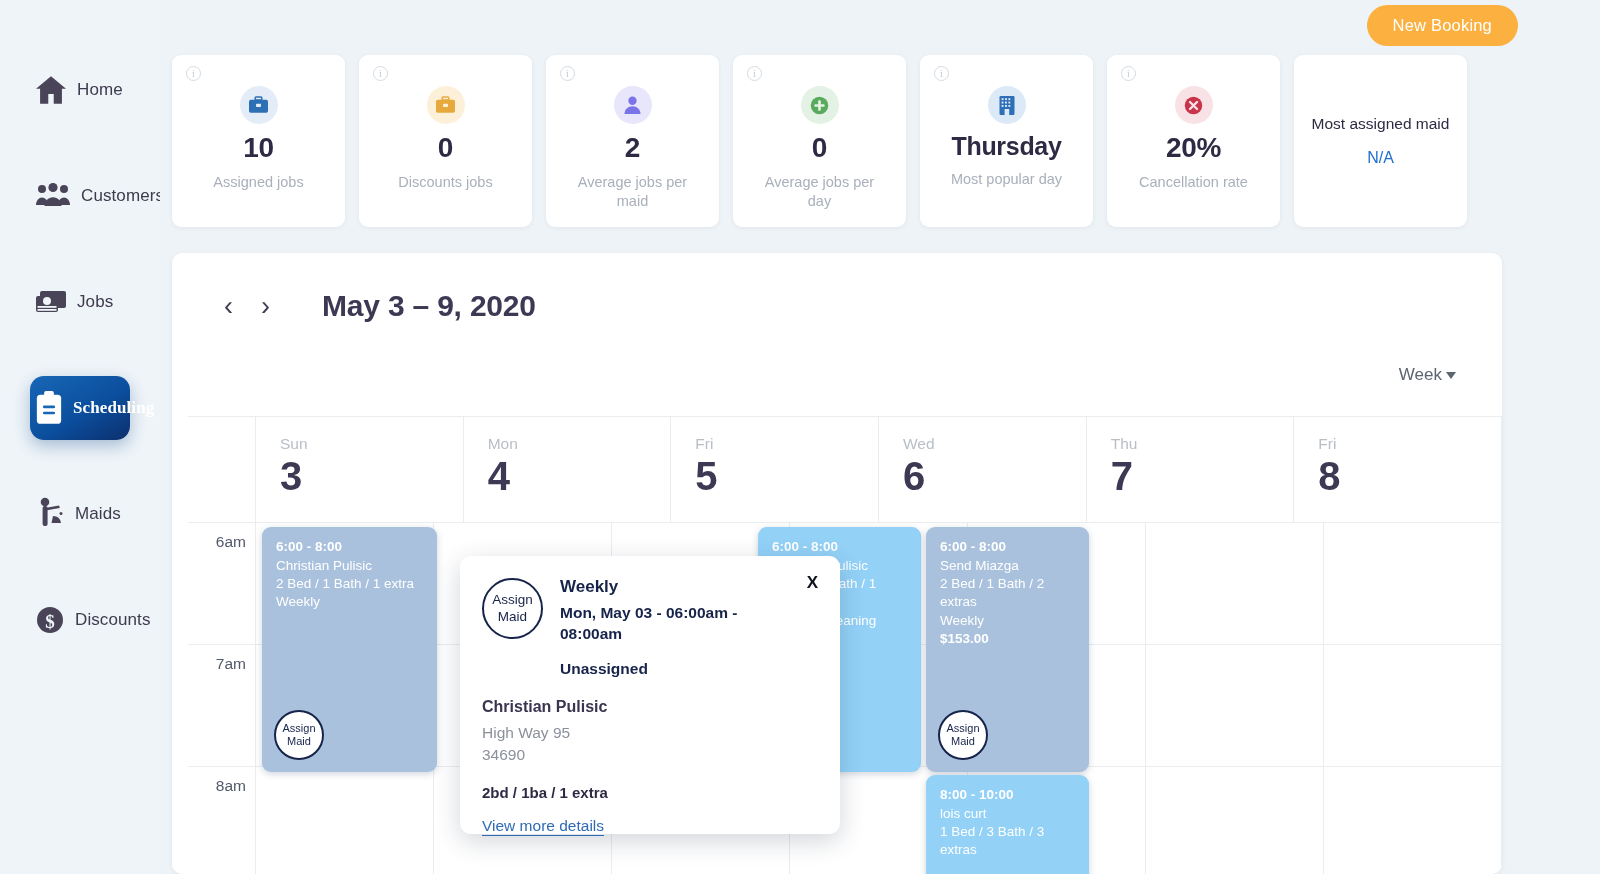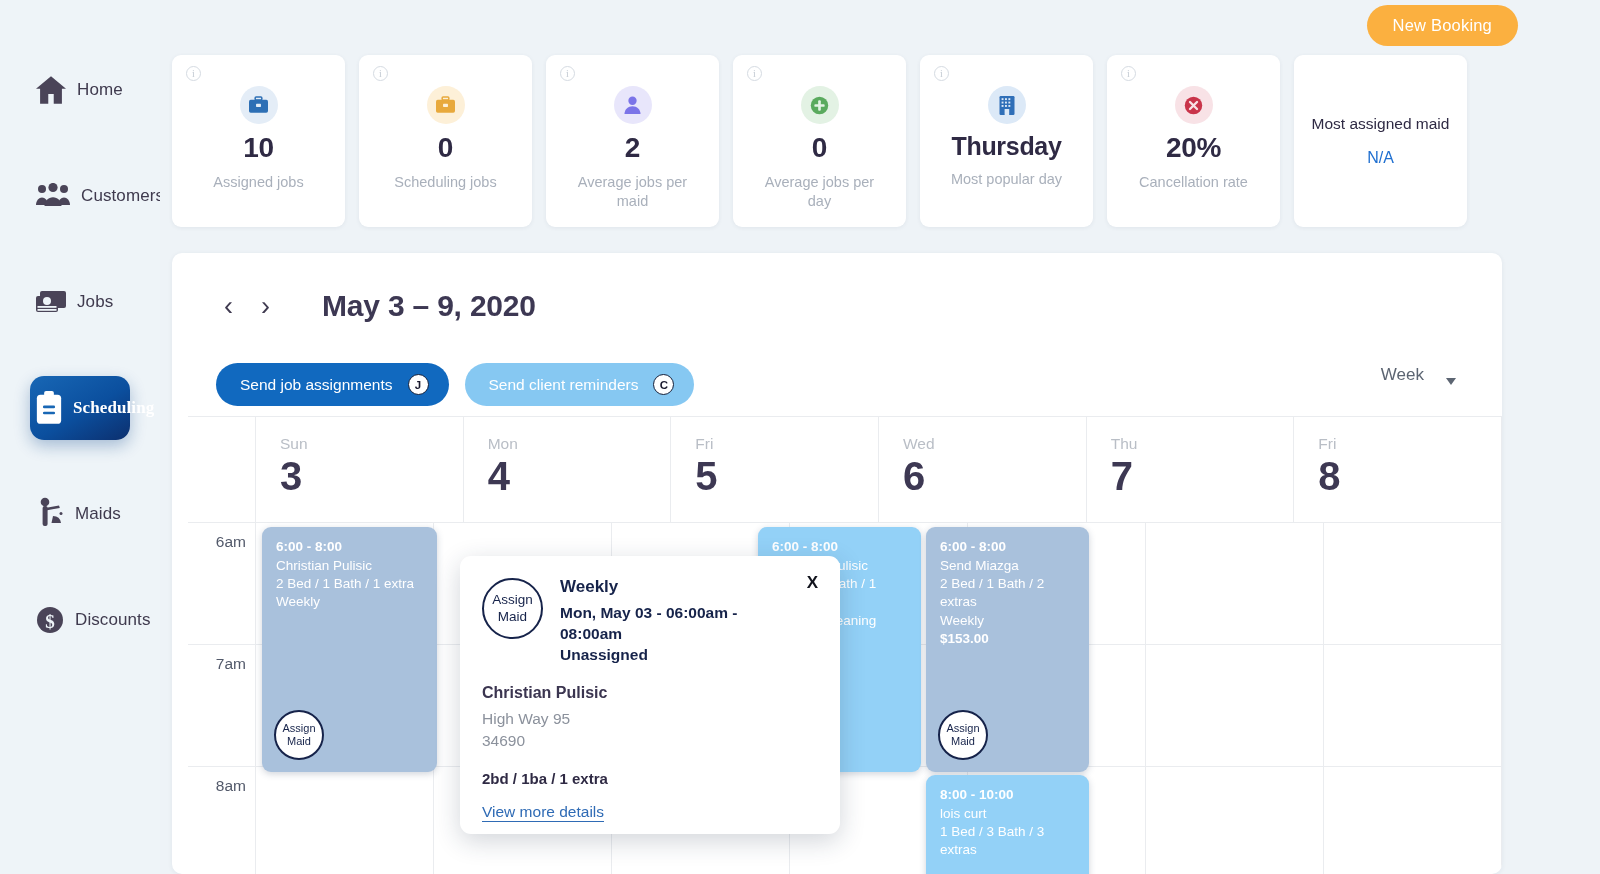--- a/index.html
+++ b/index.html
@@ -120,21 +120,21 @@
   .pill-btn.secondary { background: #86c8f2; }
   .badge-circle {
     width: 21px; height: 21px; border-radius: 50%;
     background: #fff; color: #1a1a2e;
     font-size: 11.5px; font-weight: 700;
     display: flex; align-items: center; justify-content: center;
     border: 1.5px solid #15203a;
   }
   #view-select {
     position: absolute; right: 46px; top: 112px;
-    display: flex; align-items: flex-end; gap: 22px;
+    display: flex; align-items: center; gap: 4px;
     font-size: 17px; color: #5c6572; cursor: pointer;
   }
   .caret { width: 0; height: 0; border-left: 5.5px solid transparent;
            border-right: 5.5px solid transparent; border-top: 7px solid #5c6572; }
 
   
   #grid { position: absolute; left: 16px; top: 163px; right: 0; bottom: 0; }
   #grid-head { display: flex; border-top: 1px solid #eaecef; }
   .gutter-cell { width: 68px; flex: 0 0 68px; border-right: 1px solid #eaecef; }
   .day-head {
@@ -205,21 +205,21 @@
   .pop-assign {
     flex: 0 0 61px; width: 61px; height: 61px; border-radius: 50%;
     border: 2px solid #16234a; color: #16234a;
     font-size: 13.5px; line-height: 1.2;
     display: flex; flex-direction: column; align-items: center; justify-content: center;
     cursor: pointer; margin-top: 2px;
   }
   .pop-headtext { padding-top: 1px; }
   .pop-type { font-size: 17px; font-weight: 700; color: #16234a; margin-bottom: 5px; }
   .pop-when { font-size: 15.5px; font-weight: 700; color: #16234a; line-height: 1.38; max-width: 235px; }
-  .pop-status { font-size: 15.5px; font-weight: 700; color: #16234a; margin-top: 1px; }
+  .pop-status { font-size: 15.5px; font-weight: 700; color: #16234a; margin-top: 15px; }
   .pop-client { font-size: 16px; font-weight: 700; color: #3b3550; margin-top: 20px; }
   .pop-addr { font-size: 15.5px; color: #8b919c; line-height: 1.42; margin-top: 6px; }
   .pop-specs { font-size: 15px; font-weight: 700; color: #2f2a44; margin-top: 18px; }
   .pop-link {
     display: inline-block; margin-top: 16px;
     font-size: 15.5px; color: #2f6bb5;
     border-bottom: 1.5px solid #2f6bb5; cursor: pointer;
   }
 </style>
 </head>
@@ -323,21 +323,21 @@
       <div class="stat-card">
         <span class="info-dot">i</span>
         <span class="stat-icon" style="background:#fdf0d8">
           <svg width="19" height="18" viewBox="0 0 20 18" fill="#e8a93c">
             <rect x="6.5" y="0.5" width="7" height="3.2" rx="1" stroke="#e8a93c" fill="none" stroke-width="1.6"></rect>
             <rect x="0" y="3.6" width="20" height="13.5" rx="1.8"></rect>
             <rect x="7.4" y="7.6" width="5.2" height="3.4" rx="0.7" fill="#fdf0d8"></rect>
           </svg>
         </span>
         <div class="stat-value">0</div>
-        <div class="stat-label">Scheduling jobs</div>
+        <div class="stat-label">Discounts jobs</div>
       </div>
 
       <div class="stat-card">
         <span class="info-dot">i</span>
         <span class="stat-icon" style="background:#e8e6fb">
           <svg width="17" height="18" viewBox="0 0 18 19" fill="#7b74e8">
             <circle cx="9" cy="5" r="4.4"></circle>
             <path d="M0.5 19c0-4.9 3.8-8.3 8.5-8.3s8.5 3.4 8.5 8.3z"></path>
           </svg>
         </span>
@@ -400,30 +400,20 @@
     </section>
 
     <section id="calendar-panel">
 
       <div id="cal-nav">
         <button class="arrow-btn">‹</button>
         <button class="arrow-btn">›</button>
         <h1 id="cal-title">May 3 – 9, 2020</h1>
       </div>
 
-      <div id="action-row">
-        <button class="pill-btn primary">
-          <span>Send job assignments</span>
-          <span class="badge-circle">J</span>
-        </button>
-        <button class="pill-btn secondary">
-          <span>Send client reminders</span>
-          <span class="badge-circle">C</span>
-        </button>
-      </div>
 
       <div id="view-select">
         <span>Week</span>
         <span class="caret"></span>
       </div>
 
       <div id="grid">
         <div id="grid-head">
           <div class="gutter-cell"></div>
           <div class="day-head">

